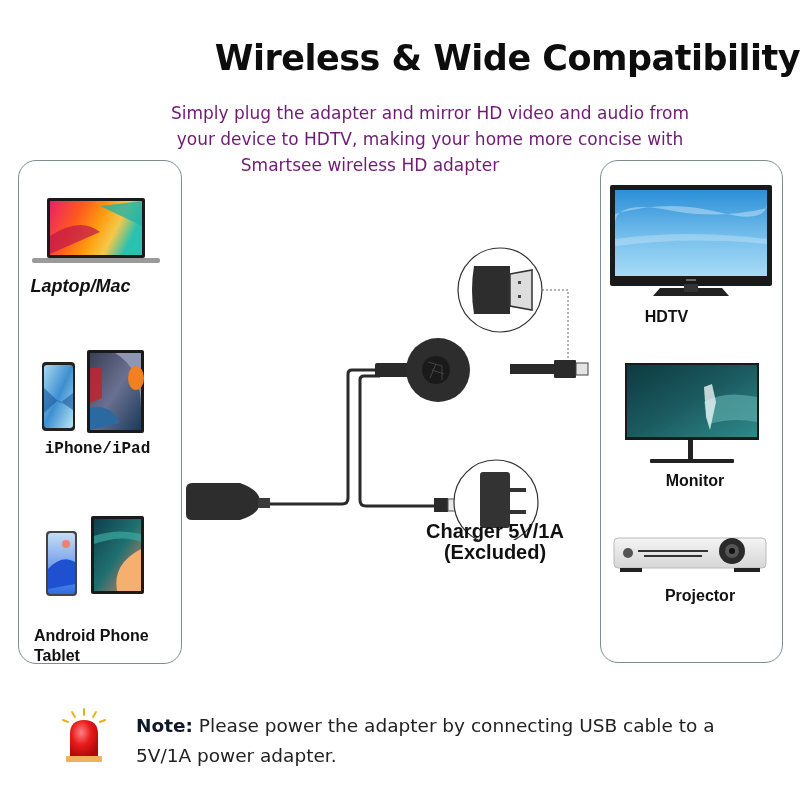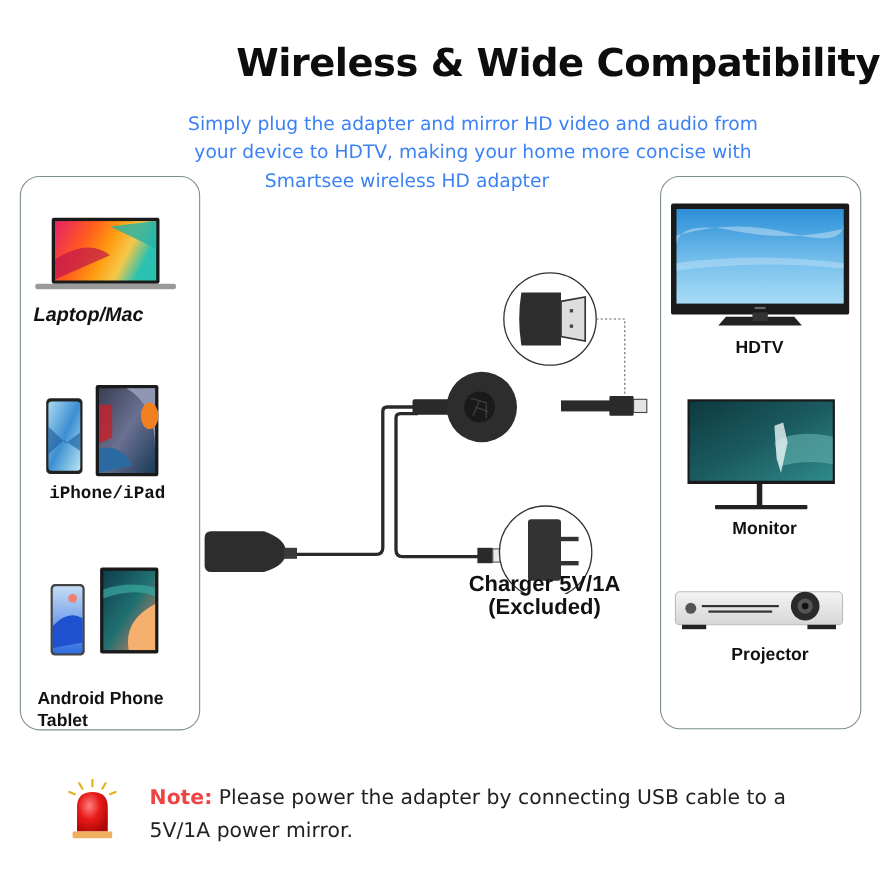--- a/index.html
+++ b/index.html
@@ -1,25 +1,25 @@
 <!DOCTYPE html>
 <html><head>
 <meta charset="utf-8">
 <style>
   html,body{margin:0;padding:0;}
   body{width:800px;height:800px;background:#ffffff;position:relative;overflow:hidden;font-family:"Liberation Sans",sans-serif;color:#111;}
   .title{position:absolute;left:0;top:38px;width:800px;text-align:right;font-family:"DejaVu Sans",sans-serif;font-weight:bold;font-size:35px;letter-spacing:-0.5px;color:#0d0d0d;}
-  .subtitle{position:absolute;left:130px;top:100px;width:600px;text-align:center;font-family:"DejaVu Sans",sans-serif;font-size:17px;line-height:26px;color:#3b82f6;}
+  .subtitle{position:absolute;left:130px;top:100px;width:600px;text-align:center;font-family:"DejaVu Sans",sans-serif;font-size:17px;line-height:26px;color:#701a75;}
   .panel{position:absolute;border:1.5px solid #7e8e8e;border-radius:18px;background:#fff;}
   .panel-left{left:18px;top:160px;width:162px;height:502px;}
   .panel-right{left:600px;top:160px;width:181px;height:501px;}
   .label{position:absolute;font-weight:bold;font-size:16px;color:#111;text-align:center;}
   .dev{position:absolute;}
   .note{position:absolute;left:136px;top:711px;width:640px;font-family:"DejaVu Sans",sans-serif;font-size:18.5px;line-height:30px;color:#222;}
-  .note b{color:#ef4444;}
+  .note b{color:#0f172a;}
 </style>
 </head>
 <body>
 
 <div class="title">Wireless &amp; Wide Compatibility</div>
 <div class="subtitle">
   <div>Simply plug the adapter and mirror HD video and audio from</div>
   <div>your device to HDTV, making your home more concise with</div>
   <div style="margin-left:-120px;">Smartsee wireless HD adapter</div>
 </div>
@@ -106,21 +106,21 @@
     </linearGradient>
   </defs>
   <rect x="2" y="1" width="162" height="101" rx="2" fill="#1a1a1a"></rect>
   <rect x="7" y="6" width="152" height="86" fill="url(#tvg)"></rect>
   <path d="M7 30 Q60 15 110 28 T159 18 L159 24 Q110 36 60 26 T7 38Z" fill="#ffffff" opacity="0.35"></path>
   <path d="M7 55 Q80 45 159 55 L159 60 Q80 52 7 62Z" fill="#ffffff" opacity="0.25"></path>
   <rect x="78" y="95" width="10" height="2" fill="#666"></rect>
   <path d="M45 112 L52 104 L114 104 L121 112Z" fill="#222"></path>
   <rect x="76" y="100" width="14" height="8" fill="#333"></rect>
 </svg>
-<div class="label" style="left:600px;top:308px;width:181px;">HDTV</div>
+<div class="label" style="left:576px;top:308px;width:181px;">HDTV</div>
 
 <svg class="dev" style="left:624px;top:362px;" width="136" height="104">
   <defs>
     <linearGradient id="mong" x1="0" y1="0" x2="1" y2="1">
       <stop offset="0" stop-color="#0d3a40"></stop>
       <stop offset="0.5" stop-color="#1b5b60"></stop>
       <stop offset="1" stop-color="#2f8a8a"></stop>
     </linearGradient>
   </defs>
   <rect x="1" y="1" width="134" height="77" fill="#1a1a1a"></rect>
@@ -214,14 +214,14 @@
     <line x1="38" y1="6" x2="35" y2="11"></line>
     <line x1="5" y1="14" x2="10" y2="16"></line>
     <line x1="47" y1="14" x2="42" y2="16"></line>
   </g>
   <path d="M12 50 L12 28 Q12 14 26 14 Q40 14 40 28 L40 50Z" fill="url(#alrm)"></path>
   <rect x="8" y="50" width="36" height="6" rx="1" fill="#f0b060"></rect>
 </svg>
 
 <div class="note">
   <div><b>Note:</b><span> Please power the adapter by connecting USB cable to a</span></div>
-  <div>5V/1A power mirror.</div>
+  <div>5V/1A power adapter.</div>
 </div>
 
 </body></html>

